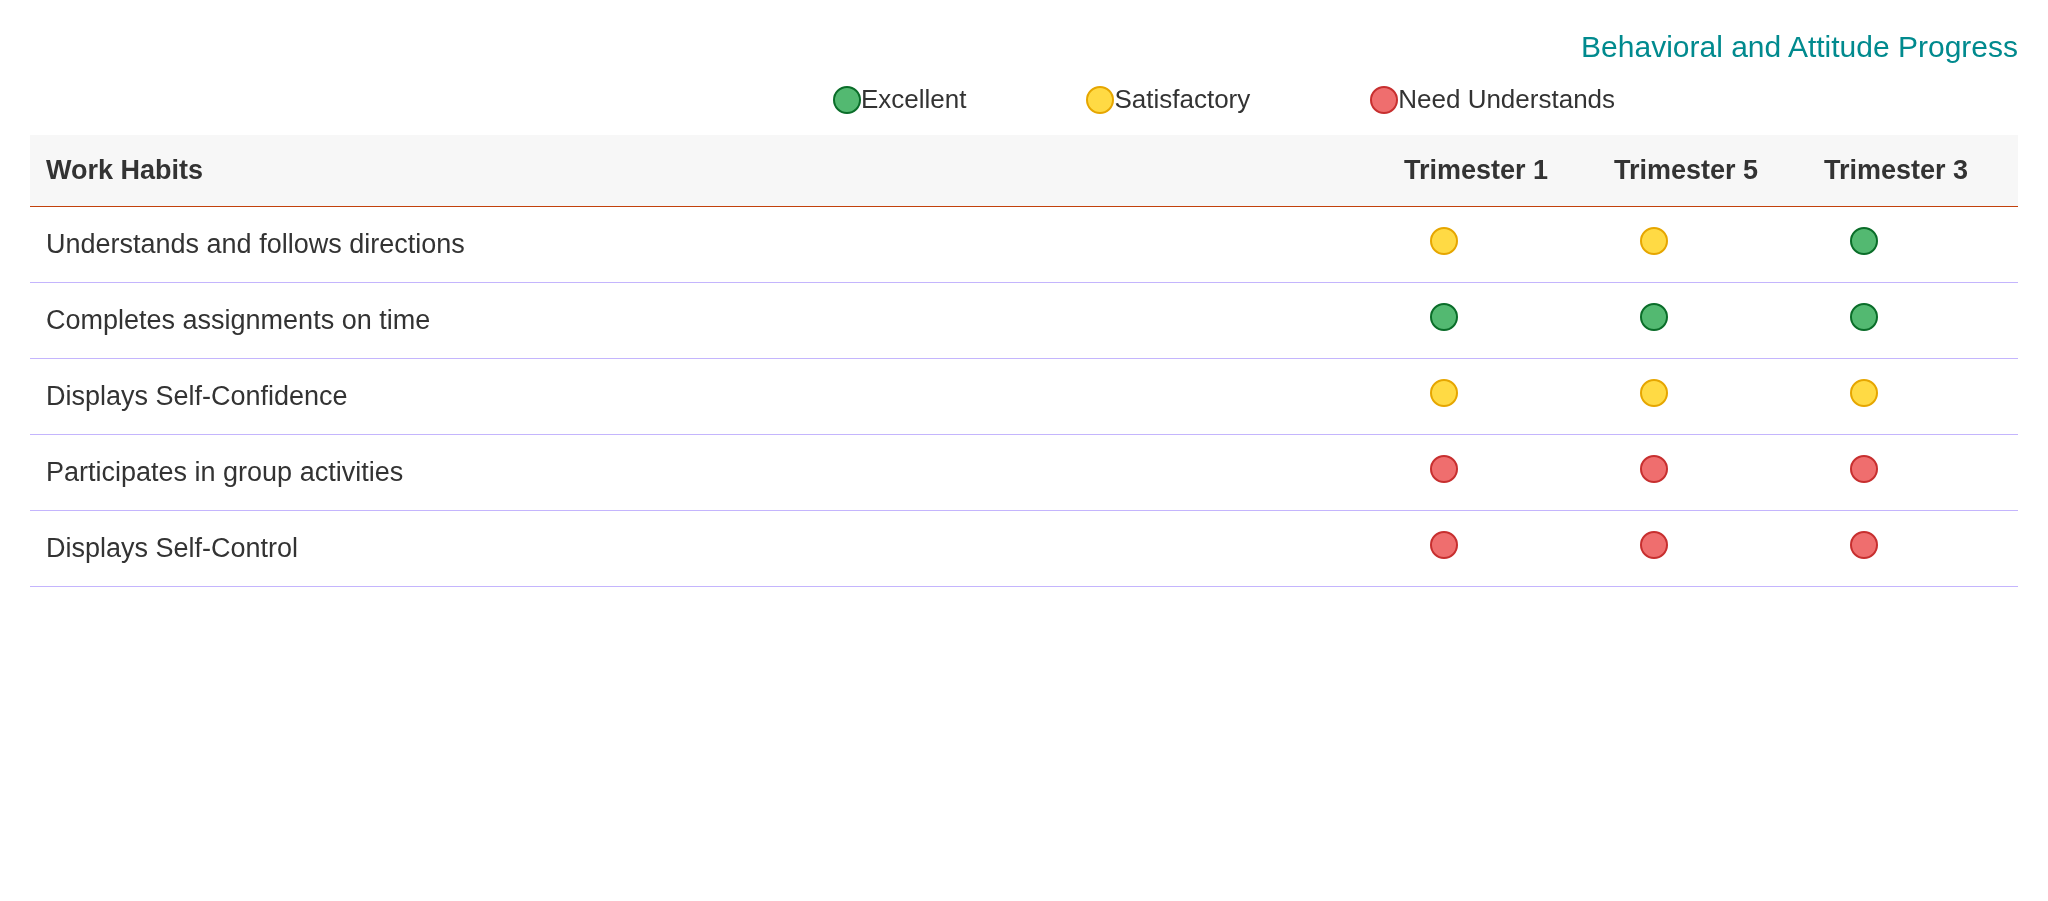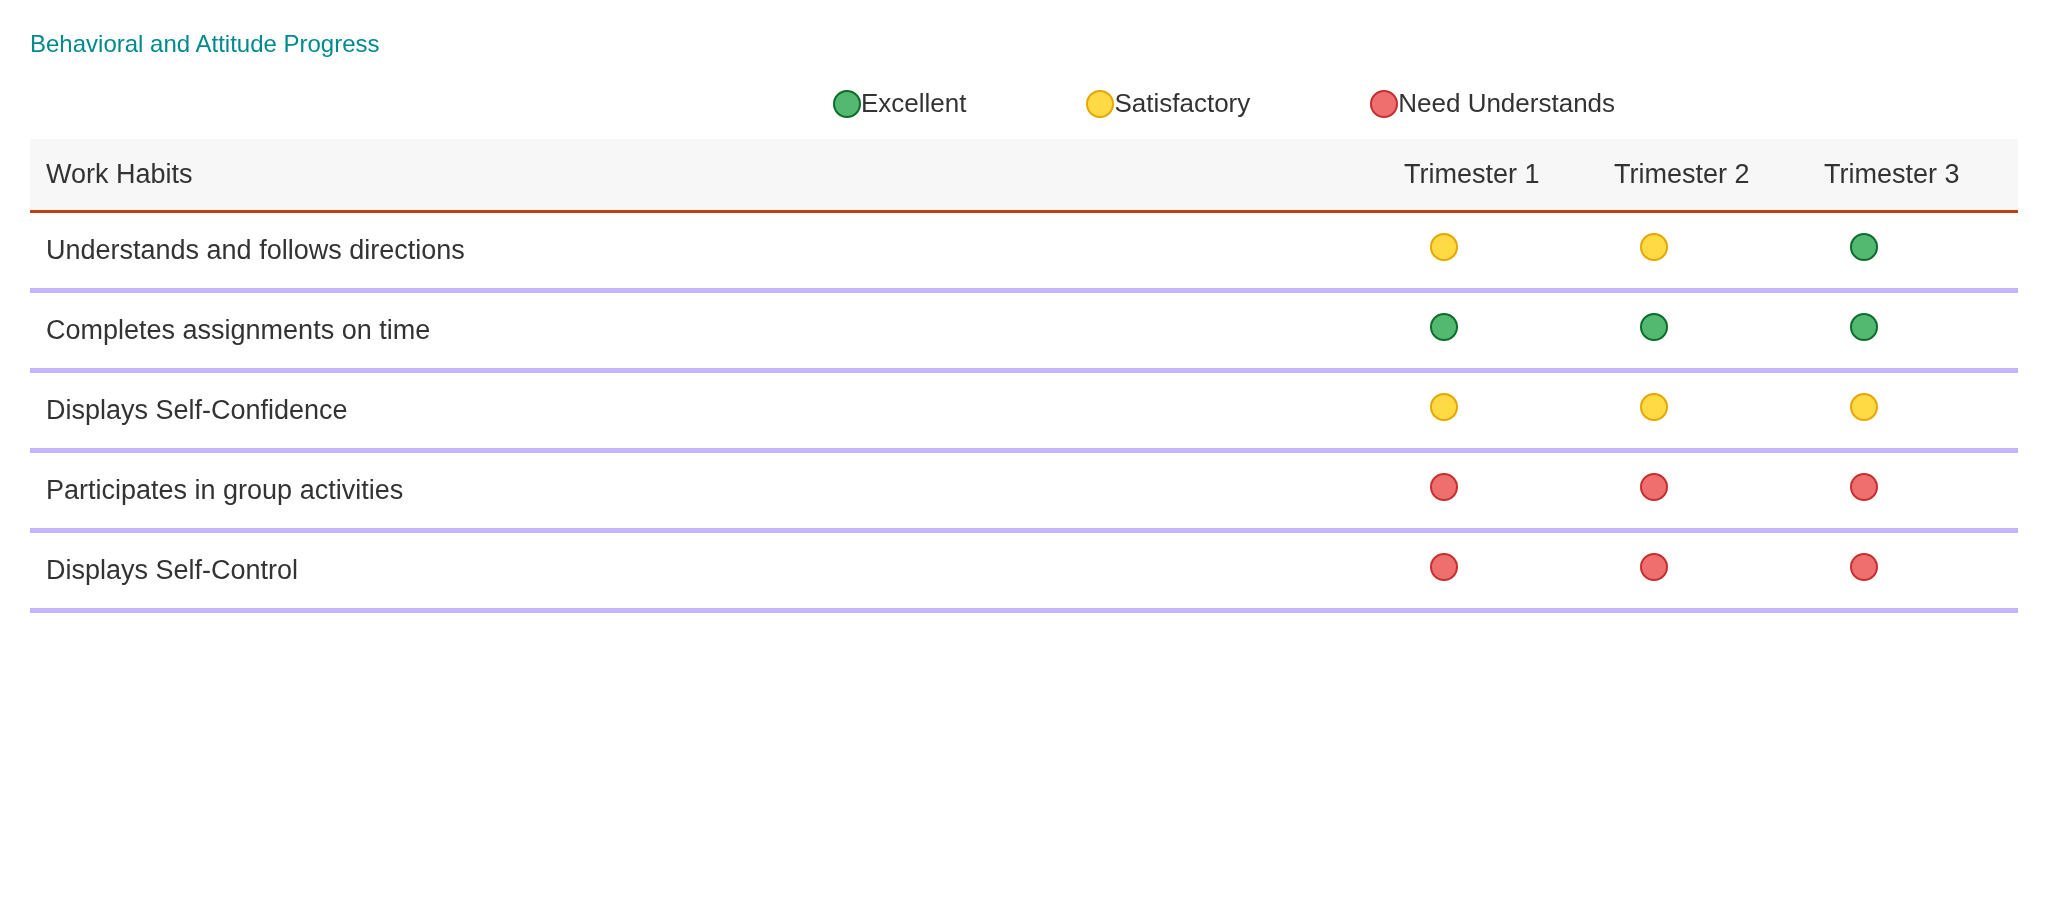--- a/index.html
+++ b/index.html
@@ -8,23 +8,24 @@
       box-sizing: border-box;
     }
     body {
       font-family: Arial, Helvetica, sans-serif;
       background: #ffffff;
       padding: 30px;
       color: #444444;
     }
     .section-title {
       color: #008a8e;
-      font-size: 24px;
+      font-size: 30px;
       font-weight: 400;
-      margin-bottom: 30px;
+      margin-bottom: 20px;
+      text-align: right;
     }
     .legend {
       display: flex;
       justify-content: center;
       gap: 120px;
       margin-bottom: 20px;
       padding-left: 400px;
       font-size: 26px;
       color: #333;
     }
@@ -54,36 +55,36 @@
     }
     table {
       width: 100%;
       border-collapse: collapse;
     }
     thead tr {
       background-color: #f7f7f7;
     }
     thead th {
       text-align: left;
-      font-weight: 400;
+      font-weight: 700;
       font-size: 27px;
       color: #333;
       padding: 20px 16px;
-      border-bottom: 3px solid #c2410c;
+      border-bottom: 1px solid #c2410c;
     }
     thead th.col-header {
       text-align: left;
       width: 210px;
     }
     thead th.habits-header {
       width: auto;
     }
     tbody td {
       padding: 20px 16px;
-      border-bottom: 5px solid #c4b5fd;
+      border-bottom: 1px solid #c4b5fd;
       font-size: 27px;
       color: #333;
       vertical-align: middle;
     }
     tbody td.dot-cell {
       text-align: left;
       padding-left: 42px;
       width: 210px;
     }
   </style>
@@ -105,21 +106,21 @@
     <span class="dot need-improvement"></span>
     <span>Need Understands</span>
   </div>
 </div>
 
 <table>
   <thead>
     <tr>
       <th class="habits-header">Work Habits</th>
       <th class="col-header">Trimester 1</th>
-      <th class="col-header">Trimester 2</th>
+      <th class="col-header">Trimester 5</th>
       <th class="col-header">Trimester 3</th>
     </tr>
   </thead>
   <tbody id="table-body">
   <tr>
         <td>Understands and follows directions</td>
         <td class="dot-cell"><span class="dot satisfactory"></span></td>
         <td class="dot-cell"><span class="dot satisfactory"></span></td>
         <td class="dot-cell"><span class="dot excellent"></span></td>
       </tr>

